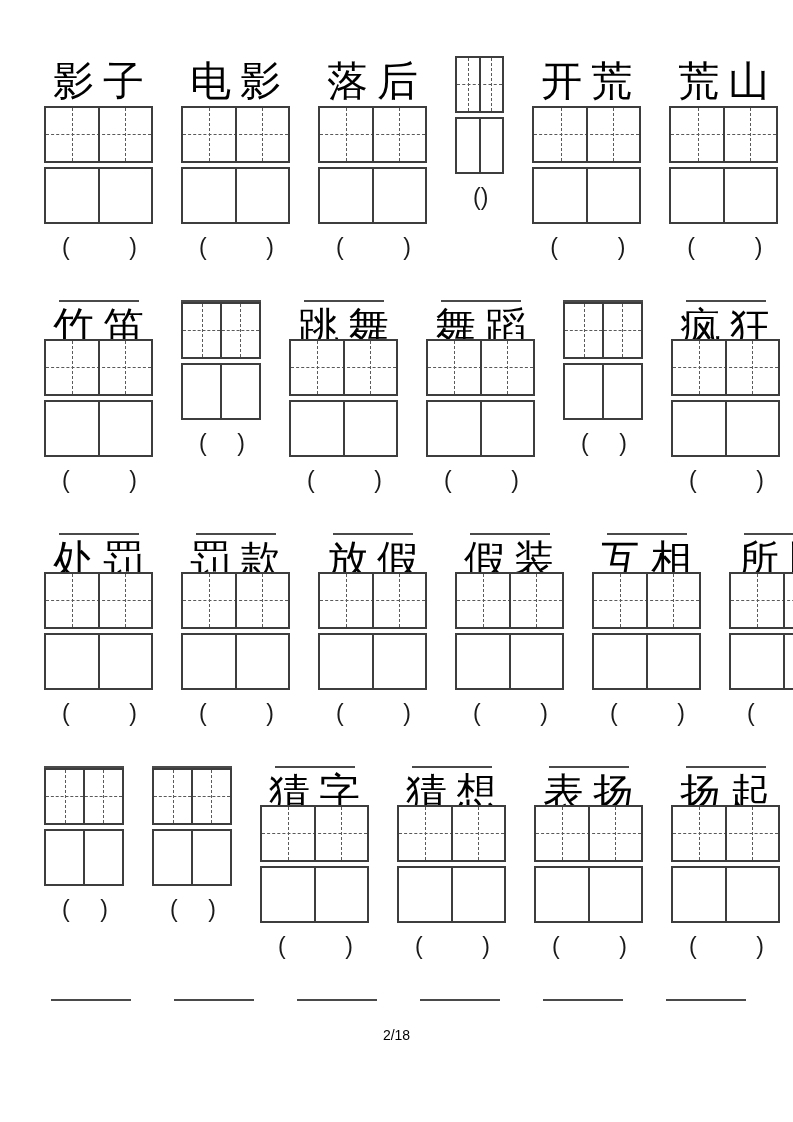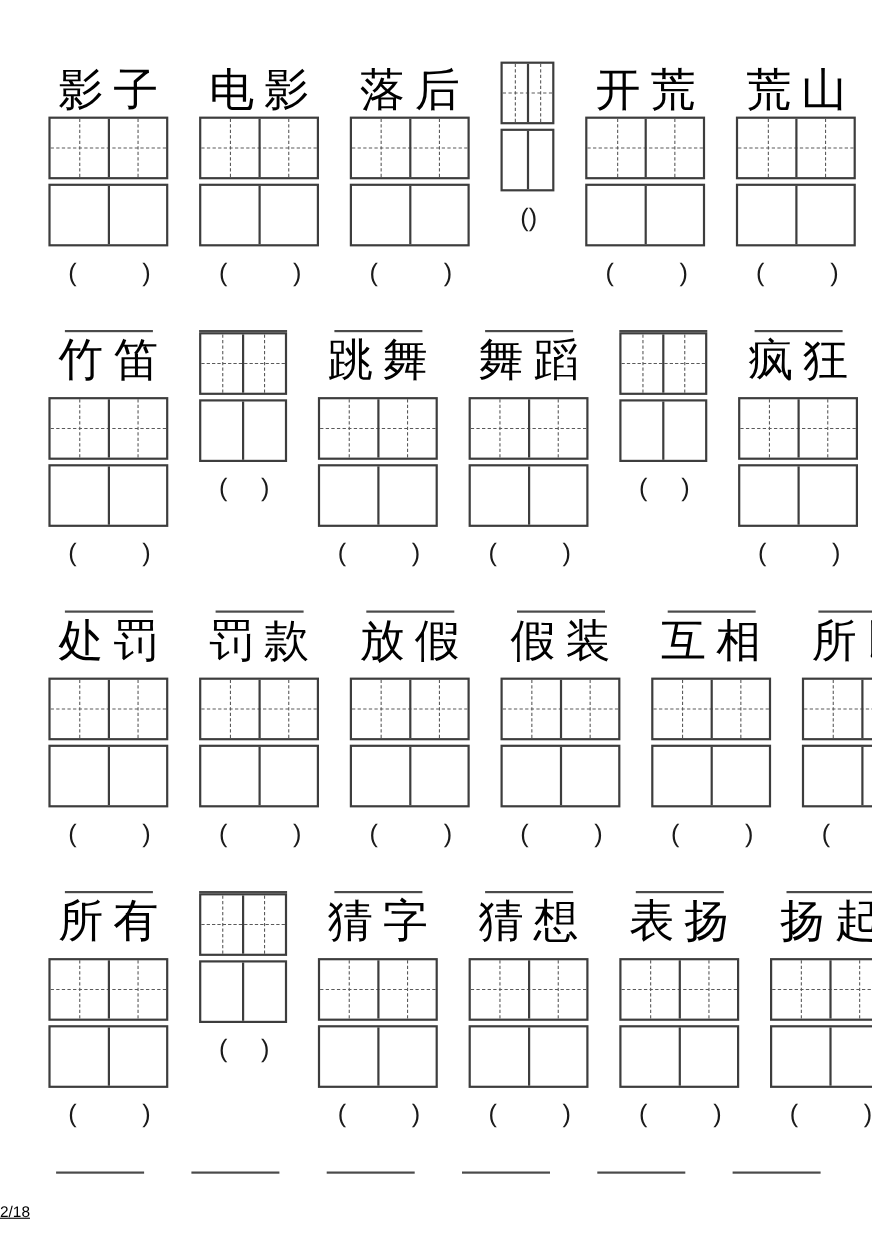--- a/index.html
+++ b/index.html
@@ -24,21 +24,21 @@
 
   
   .overline {
     width: 80px;
     height: 0;
     border-top: 2px solid #4a4a4a;
     margin: 38px auto 0 auto;
   }
 
   .word {
-    height: 58px;
+    height: 36px;
     line-height: 49px;
     margin-top: 1px;
     text-align: center;
     font-size: 41px;
     color: #000000;
     letter-spacing: 9px;
     text-indent: 9px;
     white-space: nowrap;
     font-family: "Liberation Serif", serif;
   }
@@ -84,25 +84,24 @@
     font-size: 23px;
     color: #1a1a1a;
     font-family: "Liberation Sans", sans-serif;
   }
 
   .bottom-lines { margin-top: 0; }
   .bottom-lines .overline { margin-top: 38px; }
 
   .page-number {
     margin-top: 26px;
-    text-align: left;
+    text-align: center;
     font-size: 14px;
     color: #000000;
     font-family: "Liberation Sans", sans-serif;
-    text-decoration: underline;
   }
 </style>
 </head>
 <body>
 
 <div class="sheet">
 
   <div class="group-row row-first">
     <div class="group">
       <div class="word">影子</div>
@@ -405,21 +404,20 @@
       <div class="parens">
           <span>(</span>
           <span>)</span>
         </div>
     </div>
   </div>
 
   <div class="group-row">
     <div class="group">
       <div class="overline"></div>
-      <div class="word">所有</div>
       <div class="box dashed">
           <span class="vd vd1"></span>
           <span class="vd vd2"></span>
           <span class="hd"></span>
           <span class="vs"></span>
         </div>
       <div class="box plain">
           <span class="vs"></span>
         </div>
       <div class="parens">

